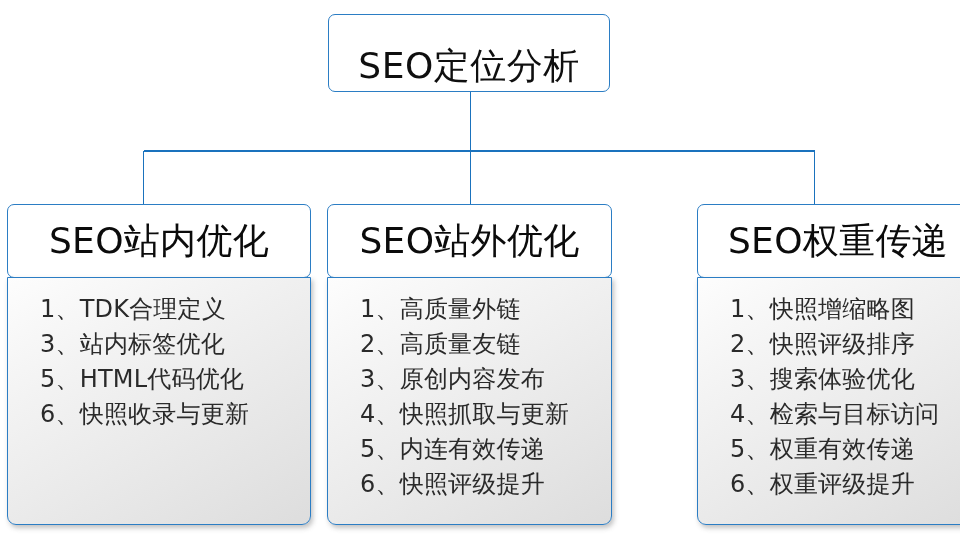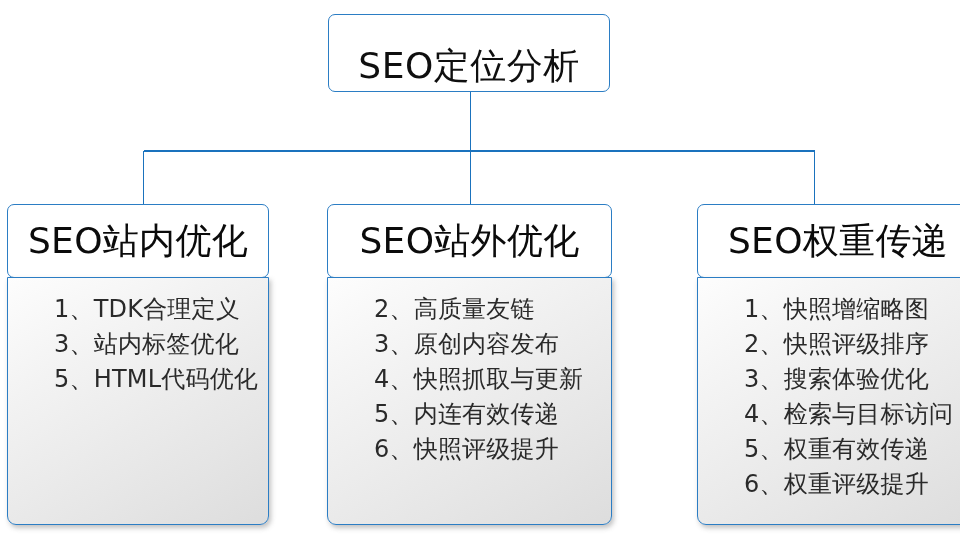--- a/index.html
+++ b/index.html
@@ -52,21 +52,21 @@
     line-height: 1;
     white-space: nowrap;
     margin-top: 25px;
   }
 
   
   .column {
     position: absolute;
     top: 204px;
   }
-  .col-0 { left: 7px;   width: 262px; }
+  .col-0 { left: 7px;   width: 304px; }
   .col-1 { left: 327px; width: 285px; }
   .col-2 { left: 697px; width: 282px; }
 
   .col-header {
     box-sizing: border-box;
     width: 100%;
     height: 74px;
     background: #ffffff;
     border: 1.4px solid #2b7dc4;
     border-radius: 7px;
@@ -84,21 +84,21 @@
 
   .col-body {
     box-sizing: border-box;
     width: 100%;
     margin-top: -1px;
     min-height: 248px;
     border: 1.4px solid #2b7dc4;
     border-radius: 0 0 9px 9px;
     background: linear-gradient(150deg, #fdfdfd 0%, #f3f3f3 30%, #e6e6e6 72%, #dddddd 100%);
     box-shadow: 2px 3px 5px rgba(120,120,120,0.45);
-    padding: 14px 0 16px 16px;
+    padding: 14px 0 16px 2px;
   }
 
   .item-list {
     list-style: none;
     margin: 0;
     padding: 0 0 0 30px;
   }
   .item {
     font-size: 24px;
     line-height: 35px;
@@ -140,31 +140,37 @@
       <ul class="item-list">
         <li class="item">
           <span class="item-index">1</span><span class="item-sep">、</span><span class="item-text">TDK合理定义</span>
         </li>
         <li class="item">
           <span class="item-index">3</span><span class="item-sep">、</span><span class="item-text">站内标签优化</span>
         </li>
         <li class="item">
           <span class="item-index">5</span><span class="item-sep">、</span><span class="item-text">HTML代码优化</span>
         </li>
+        <li class="item">
+          <span class="item-index">6</span><span class="item-sep">、</span><span class="item-text">快照收录与更新</span>
+        </li>
       </ul>
     </div>
   </div>
 
   <div class="column col-1">
     <div class="col-header">
       <span class="col-header-label">SEO站外优化</span>
     </div>
     <div class="col-body">
       <ul class="item-list">
         <li class="item">
+          <span class="item-index">1</span><span class="item-sep">、</span><span class="item-text">高质量外链</span>
+        </li>
+        <li class="item">
           <span class="item-index">2</span><span class="item-sep">、</span><span class="item-text">高质量友链</span>
         </li>
         <li class="item">
           <span class="item-index">3</span><span class="item-sep">、</span><span class="item-text">原创内容发布</span>
         </li>
         <li class="item">
           <span class="item-index">4</span><span class="item-sep">、</span><span class="item-text">快照抓取与更新</span>
         </li>
         <li class="item">
           <span class="item-index">5</span><span class="item-sep">、</span><span class="item-text">内连有效传递</span>

